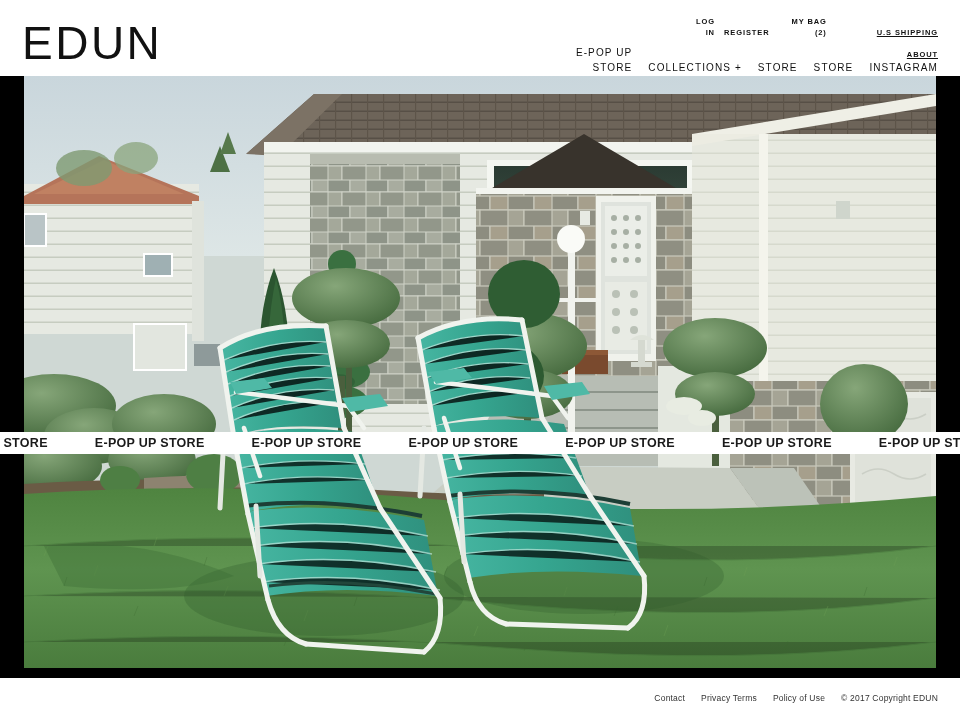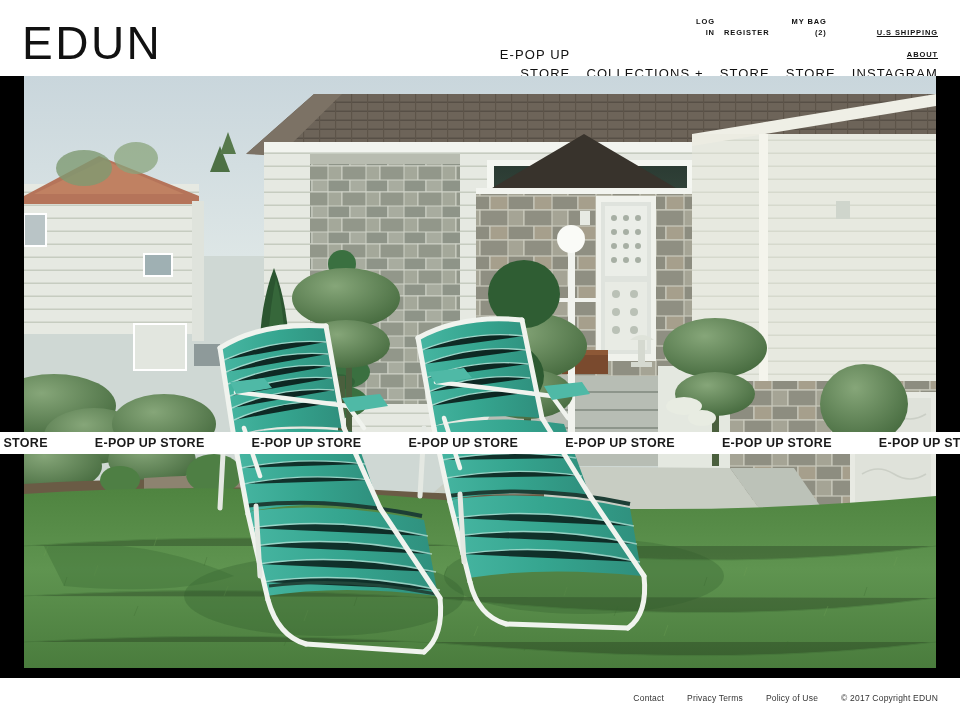--- a/index.html
+++ b/index.html
@@ -28,21 +28,21 @@
   }
   .util-item { text-align: right; line-height: 1.45; white-space: pre-line; cursor: pointer; }
   .util-item.acct { display: flex; align-items: flex-end; gap: 9px; }
   .util-login { text-align: right; }
   .util-reg { padding-bottom: 0px; }
   .util-underline span { text-decoration: underline; padding-left: 28px; }
 
   .main-nav {
     position: absolute; right: 22px; top: 46px;
     display: flex; align-items: flex-end; gap: 16px;
-    font-size: 13px; letter-spacing: 1.1px; color: #111; font-weight: 500;
+    font-size: 10px; letter-spacing: 1.1px; color: #111; font-weight: 500;
   }
   .nav-item { cursor: pointer; text-align: right; line-height: 1.45; white-space: pre-line; }
 
   
   .hero {
     position: absolute; left: 0; top: 76px; width: 960px; height: 602px;
     background: #000; overflow: hidden;
   }
   .hero-photo {
     position: absolute; left: 24px; top: 0px; width: 912px; height: 592px;
@@ -66,21 +66,21 @@
   }
   .marquee-item:first-child { margin-left: -62px; }
 
   
   .footer {
     position: absolute; left: 0; top: 678px; width: 960px; height: 42px;
     background: #ffffff;
   }
   .footer-links {
     position: absolute; right: 22px; top: 15px;
-    display: flex; gap: 23px; font-size: 8.5px; color: #333; letter-spacing: 0.2px;
+    display: flex; gap: 16px; font-size: 8.5px; color: #333; letter-spacing: 0.2px;
   }
   .footer-link { cursor: pointer; }
   .footer-copy { color: #333; }
 </style>
 </head>
 <body>
 
 <div class="page">
 
   <div class="header">

